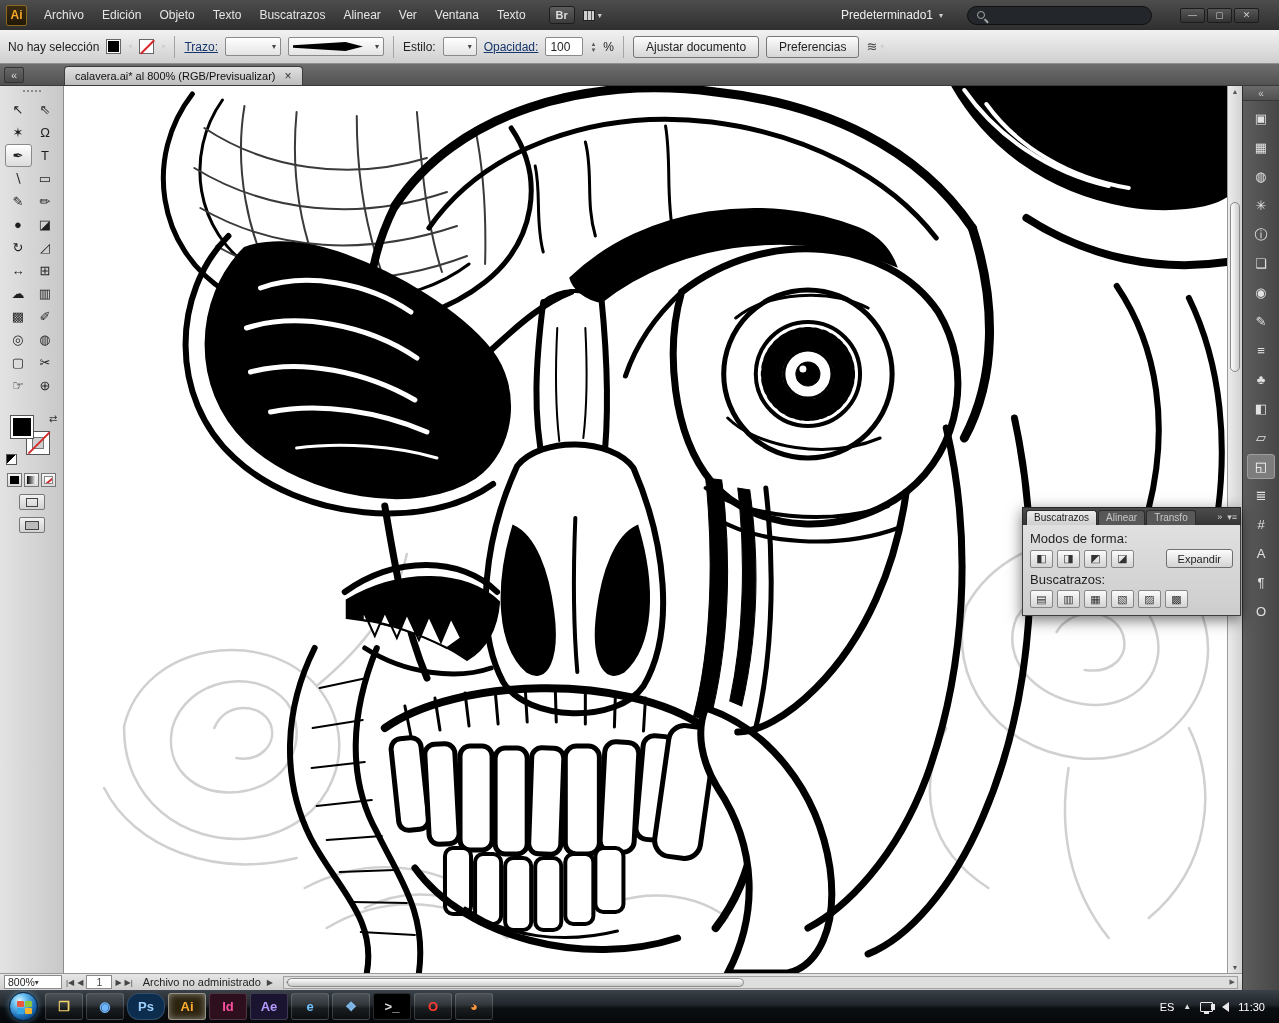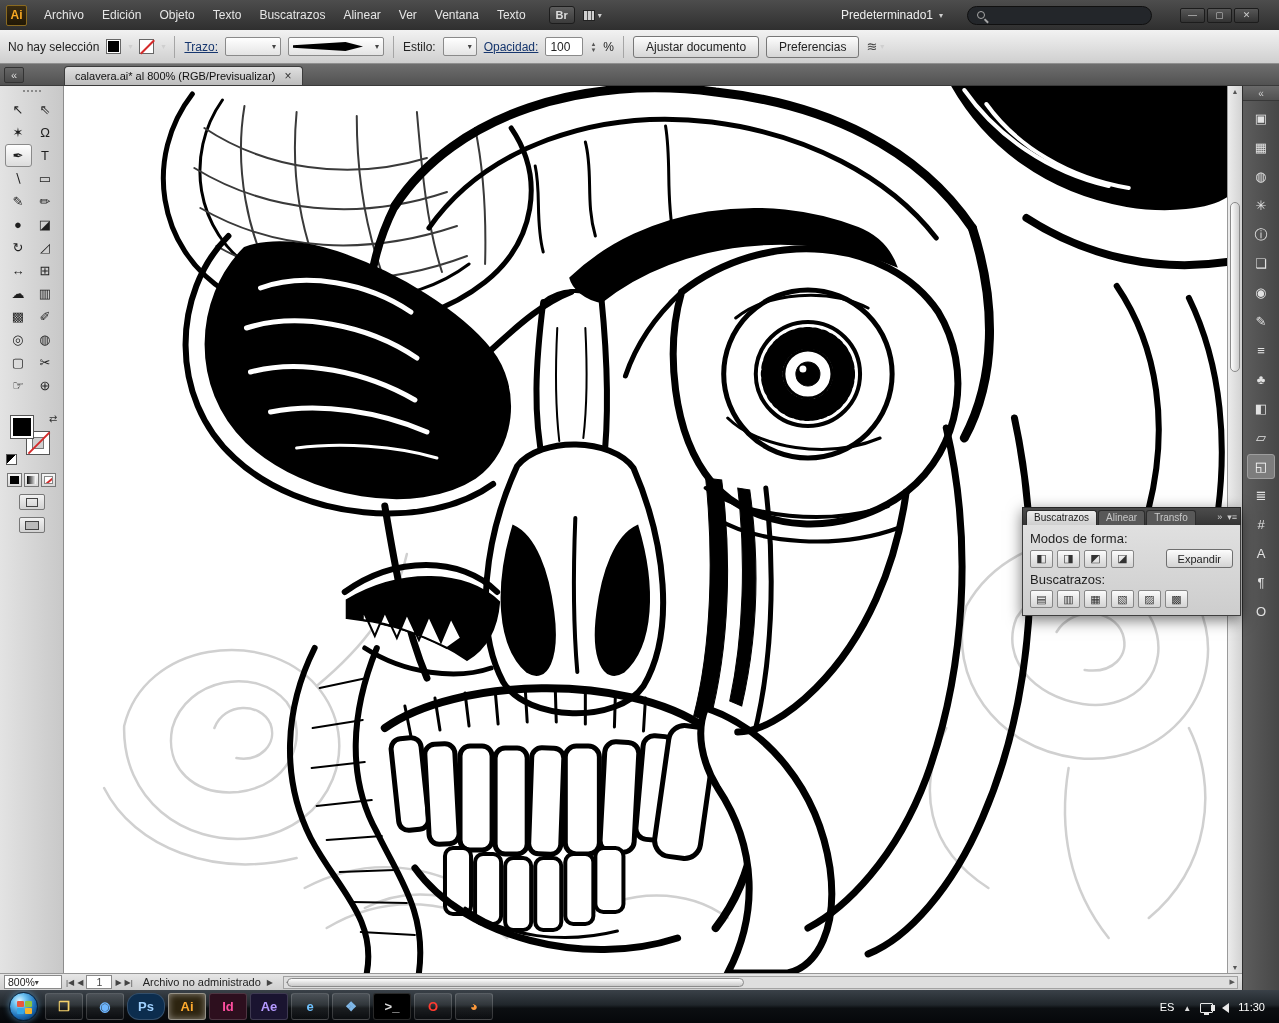--- a/index.html
+++ b/index.html
@@ -168,21 +168,21 @@
   .orb-flag{position:absolute;left:7px;top:8px;display:grid;grid-template-columns:7px 7px;gap:1px}
   .orb-flag span{width:7px;height:6px;border-radius:1px}
   .orb-r{background:#e8573f}.orb-g{background:#8dc63f}.orb-b{background:#35a6e8}.orb-y{background:#f7b32b}
   .tb-apps{display:flex;align-items:center;gap:3px}
   .tb-app{width:38px;height:27px;border:1px solid rgba(255,255,255,.16);border-radius:3px;
     background:linear-gradient(rgba(255,255,255,.12),rgba(255,255,255,.02));
     display:flex;align-items:center;justify-content:center;font-weight:bold;font-size:13px;
     color:#dce6ee;font-family:"Liberation Sans",sans-serif}
   .tb-app.active{background:linear-gradient(rgba(255,255,255,.38),rgba(255,255,255,.12));
     border-color:rgba(255,255,255,.5);box-shadow:inset 0 0 7px rgba(255,255,255,.45)}
-  .tray{margin-left:auto;display:flex;align-items:flex-end;gap:9px;color:#fff;font-size:11px;
+  .tray{margin-left:auto;display:flex;align-items:center;gap:9px;color:#fff;font-size:11px;
     padding-right:10px}
   .tray-chevron{font-size:8px;color:#ddd}
   .icon-monitor{width:13px;height:10px;border:1.5px solid #e8e8e8;border-radius:1px;position:relative}
   .icon-monitor::after{content:"";position:absolute;left:3px;bottom:-3px;width:5px;height:2px;background:#e8e8e8}
   .icon-speaker{width:0;height:0;border-top:5px solid transparent;border-bottom:5px solid transparent;
     border-right:7px solid #e8e8e8;position:relative}
   .icon-speaker::before{content:"";position:absolute;left:-11px;top:-3px;width:4px;height:6px;background:#e8e8e8}
   .tb-time{font-size:11px;color:#fff}
 </style>
 </head>

